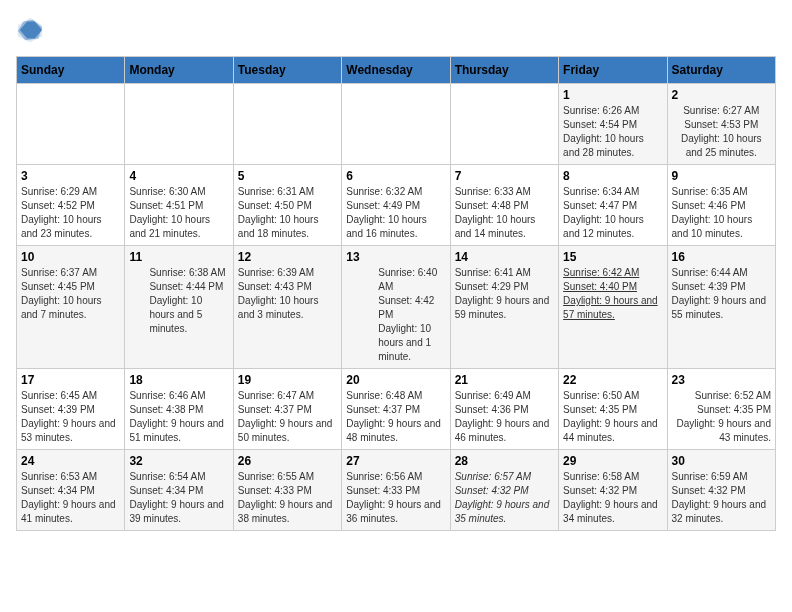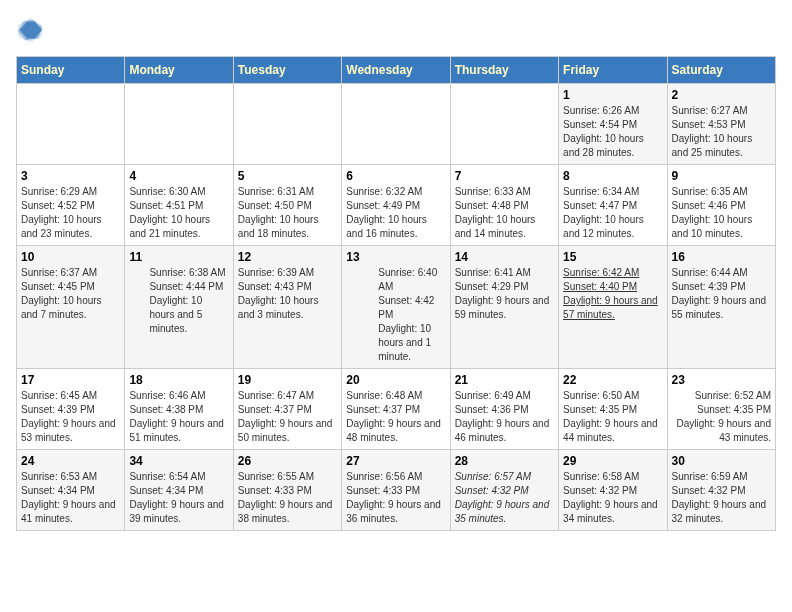--- a/index.html
+++ b/index.html
@@ -42,21 +42,21 @@
       font-size: 15px;
       color: #555;
     }
     .calendar {
       width: 100%;
       border-collapse: collapse;
       font-size: 11px;
     }
     .calendar thead th {
       background-color: #3a7bbf;
-      color: #fef9c3;
+      color: #000000;
       padding: 6px 4px;
       text-align: left;
       font-size: 12px;
       font-weight: bold;
       border: 1px solid #ccc;
     }
     .calendar tbody td {
       border: 1px solid #ccc;
       vertical-align: top;
       padding: 4px;
@@ -126,21 +126,21 @@
         <td class="empty-cell"></td>
         <td class="empty-cell"></td>
         <td>
           <span class="day-number">1</span>
           <div class="day-info" style="white-space: pre-line;">Sunrise: 6:26 AM
 Sunset: 4:54 PM
 Daylight: 10 hours and 28 minutes.</div>
         </td>
         <td>
           <span class="day-number">2</span>
-          <div class="day-info" style="white-space: pre-line;">Sunrise: 6:27 AM
+          <div class="day-info" style="white-space: pre-line; text-align: center;">Sunrise: 6:27 AM
 Sunset: 4:53 PM
 Daylight: 10 hours and 25 minutes.</div>
         </td>
       </tr>
       <tr>
         <td>
           <span class="day-number">3</span>
           <div class="day-info" style="white-space: pre-line;">Sunrise: 6:29 AM
 Sunset: 4:52 PM
 Daylight: 10 hours and 23 minutes.</div>
@@ -271,21 +271,21 @@
         </td>
       </tr>
       <tr>
         <td>
           <span class="day-number">24</span>
           <div class="day-info" style="white-space: pre-line;">Sunrise: 6:53 AM
 Sunset: 4:34 PM
 Daylight: 9 hours and 41 minutes.</div>
         </td>
         <td>
-          <span class="day-number">34</span>
+          <span class="day-number">32</span>
           <div class="day-info" style="white-space: pre-line;">Sunrise: 6:54 AM
 Sunset: 4:34 PM
 Daylight: 9 hours and 39 minutes.</div>
         </td>
         <td>
           <span class="day-number">26</span>
           <div class="day-info" style="white-space: pre-line;">Sunrise: 6:55 AM
 Sunset: 4:33 PM
 Daylight: 9 hours and 38 minutes.</div>
         </td>

